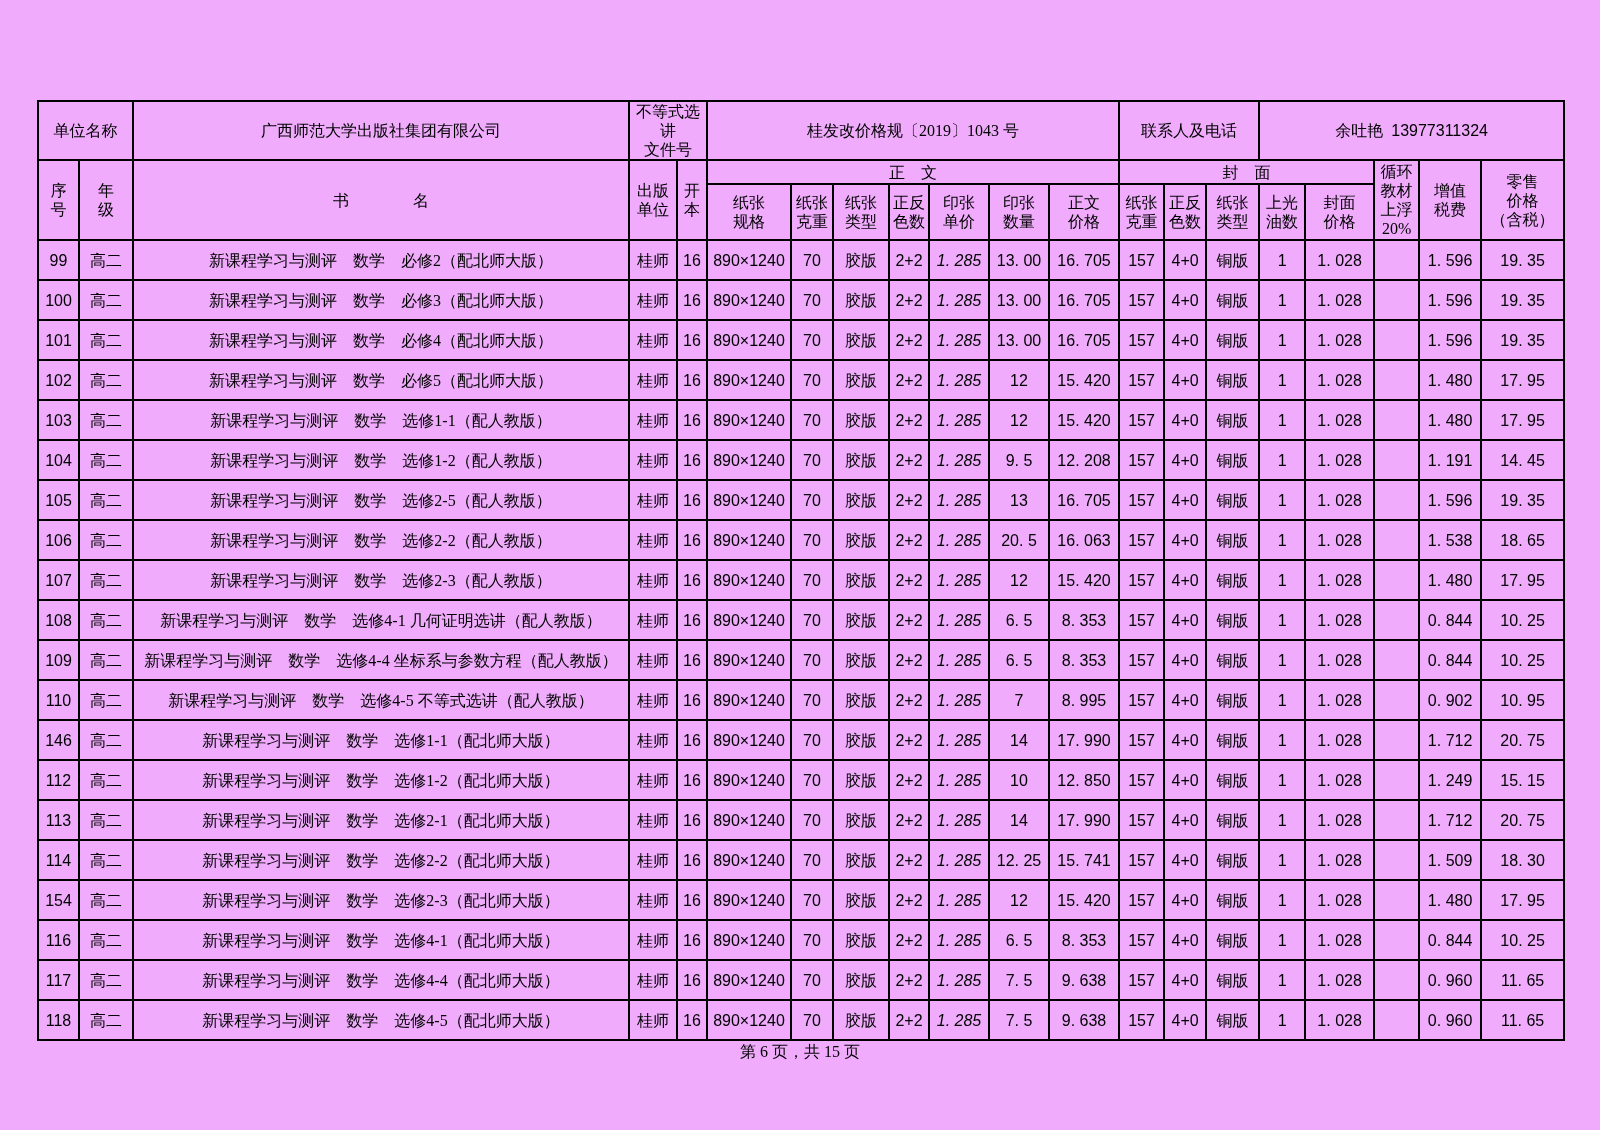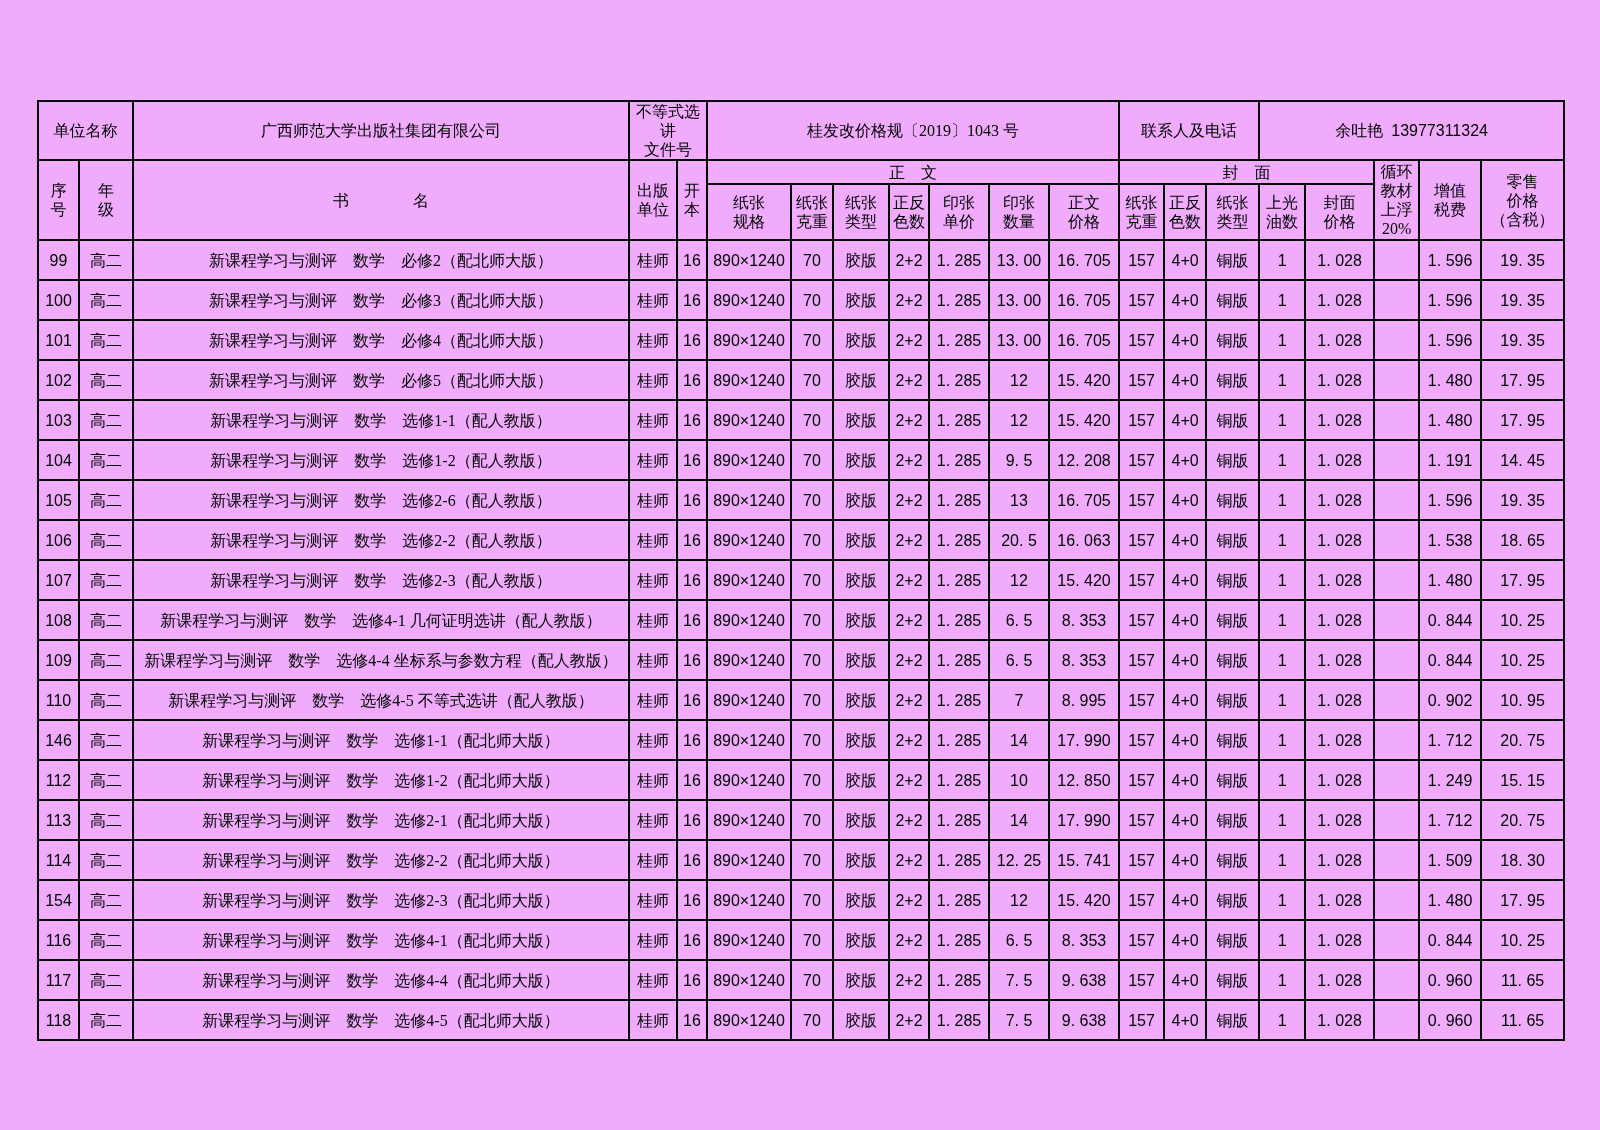--- a/index.html
+++ b/index.html
@@ -28,21 +28,21 @@
     white-space:pre-line;
   }
   
   tr.rowA td{height:47px;}
   tr.rowB1 td{height:22px;}
   tr.rowB2 td{height:54px;}
   tbody.data tr td{height:38px;}
   
   td.al{text-align:left;padding-left:7px;padding-right:4px;}
   td.num{font-family:"Liberation Sans", sans-serif;font-size:15px;}
-  td.ar3{text-align:right;padding-right:3px;}
+  td.ar3{text-align:right;padding-right:3px;font-style:italic;}
   td.ar5{text-align:right;padding-right:6px;}
   td.ar10{text-align:right;padding-right:11px;margin-top:44px;}
   td.ar13{text-align:right;padding-right:14px;}
   td.small{font-size:15px;line-height:18px;}
   .footer{
     position:absolute;left:0;top:1042px;width:1600px;
     text-align:center;
     font-size:16px;
     font-family:"Liberation Serif", serif;
   }
@@ -263,21 +263,21 @@
       <td>铜版</td>
       <td class="num">1</td>
       <td class="num">1. 028</td>
       <td></td>
       <td class="num ar10">1. 191</td>
       <td class="num ar13">14. 45</td>
     </tr>
         <tr>
       <td class="num">105</td>
       <td>高二</td>
-      <td class="al">新课程学习与测评　数学　选修2-6（配人教版）</td>
+      <td class="al">新课程学习与测评　数学　选修2-5（配人教版）</td>
       <td>桂师</td>
       <td class="num">16</td>
       <td class="num">890×1240</td>
       <td class="num">70</td>
       <td>胶版</td>
       <td class="num">2+2</td>
       <td class="num ar3">1. 285</td>
       <td class="num">13</td>
       <td class="num ar5">16. 705</td>
       <td class="num">157</td>
@@ -571,14 +571,15 @@
       <td>铜版</td>
       <td class="num">1</td>
       <td class="num">1. 028</td>
       <td></td>
       <td class="num ar10">0. 960</td>
       <td class="num ar13">11. 65</td>
     </tr>
       </tbody>
   </table>
 
+  <div class="footer">第 6 页，共 15 页</div>
 
 </div>
 
 </body></html>

